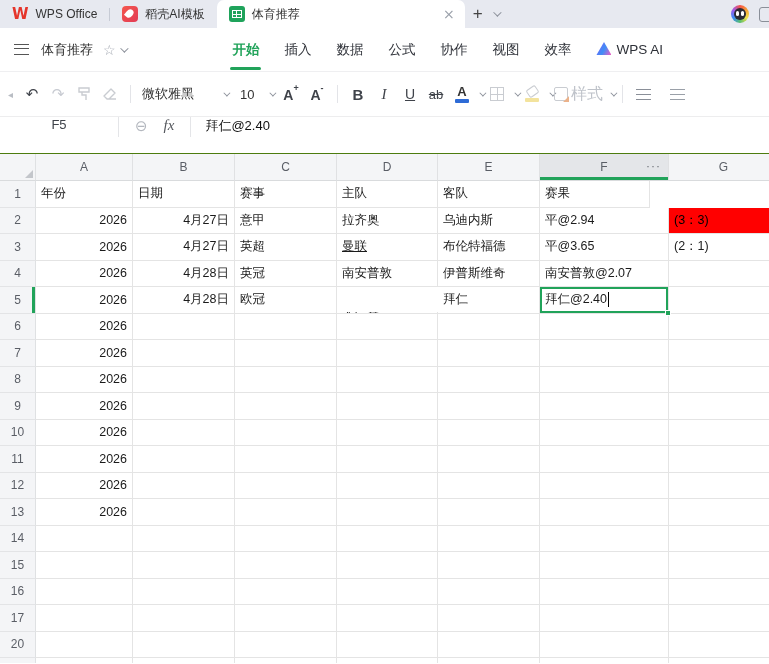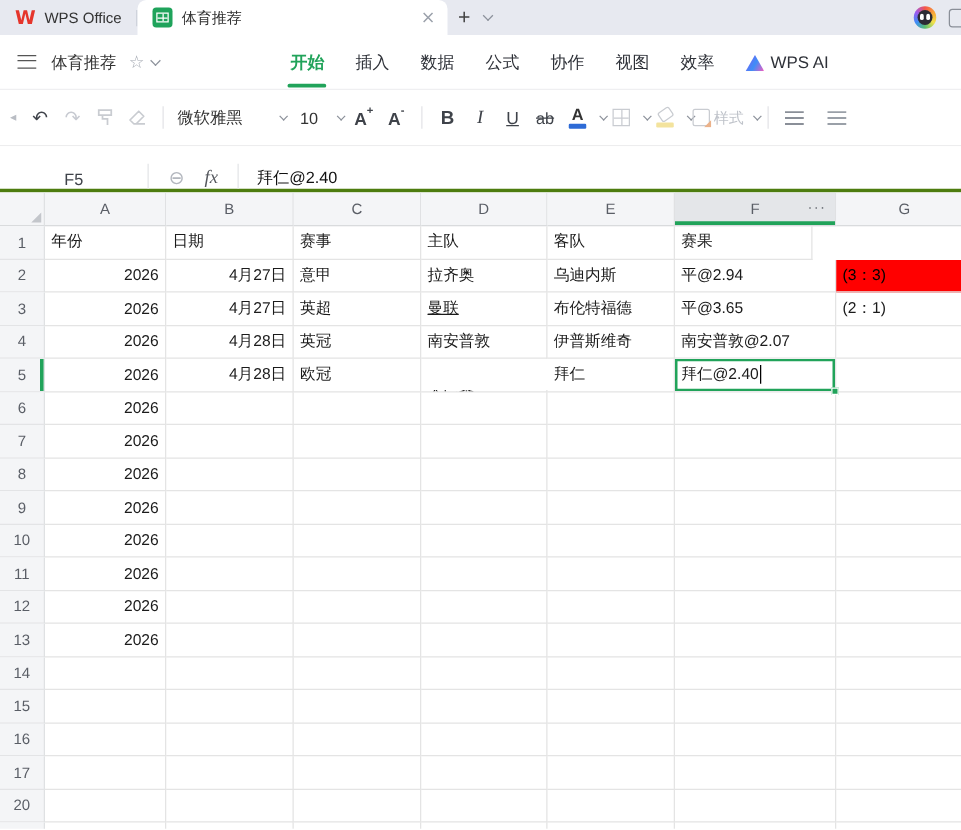--- a/index.html
+++ b/index.html
@@ -30,21 +30,21 @@
   .orb::after{content:"";position:absolute;width:3px;height:5px;border-radius:2px;background:#fff;top:6px;left:5px;box-shadow:5px 0 0 #fff}
   .edge-ico{width:15px;height:15px;border:1.5px solid #8A8F98;border-radius:3px;margin-right:-9px}
 
   
   .menubar{height:44px;display:flex;align-items:center;background:#fff;padding:0 14px;border-bottom:1px solid #EFEFF1}
   .hamburger{width:15px;height:11px;border-top:1.6px solid #555;border-bottom:1.6px solid #555;position:relative;margin-right:12px}
   .hamburger::after{content:"";position:absolute;left:0;right:0;top:3.2px;border-top:1.6px solid #555}
   .doc-title{font-size:13px;color:#333}
   .star{color:#A4A9B2;font-size:14px;margin:0 4px 0 10px}
   .ribbon{display:flex;align-items:center;gap:25px;margin-left:auto;margin-right:92px;font-size:13.5px;color:#2E3138}
-  .rtab{position:relative;white-space:nowrap;display:flex;align-items:flex-end;gap:5px}
+  .rtab{position:relative;white-space:nowrap;display:flex;align-items:flex-start;gap:5px}
   .rtab.active{color:#21A35A;font-weight:bold}
   .rtab.active::after{content:"";position:absolute;left:-2px;right:-2px;bottom:-11px;height:3px;border-radius:2px;background:#21A35A}
   .ai-logo{width:15px;height:13px;clip-path:polygon(50% 0,100% 100%,0 100%);
     background:linear-gradient(120deg,#7B5BF5 10%,#3E8EF7 55%,#F25CC1 100%)}
 
   
   .toolbar{height:45px;display:flex;align-items:center;background:#fff;padding:0 8px;border-bottom:1px solid #EDEDEE;color:#3F434A}
   .tbtn{display:flex;align-items:center;justify-content:center;min-width:26px;height:26px;font-size:15px;flex:0 0 auto}
   .dis{color:#C7CAD1}
   .tsep{width:1px;height:18px;background:#E3E4E8;margin:0 7px;flex:0 0 auto}
@@ -61,27 +61,27 @@
   .fontcolor .letter{font-size:13px;font-weight:bold;color:#333}
   .fontcolor .bar{width:14px;height:4px;border-radius:1px;margin-top:1px}
   .bordericon{width:14px;height:14px;border:1px solid #C9CCD1;position:relative}
   .bordericon::before{content:"";position:absolute;left:50%;top:0;bottom:0;border-left:1px solid #C9CCD1}
   .bordericon::after{content:"";position:absolute;top:50%;left:0;right:0;border-top:1px solid #C9CCD1}
   .bucket{display:flex;flex-direction:column;align-items:center;line-height:1}
   .bucket .pot{width:11px;height:9px;border:1.4px solid #C9CCD1;border-radius:2px;transform:rotate(-35deg);margin-bottom:1px}
   .bucket .bar{width:14px;height:4px;border-radius:1px;margin-top:1px}
   .styleicon{width:14px;height:14px;border:1px solid #C9CCD1;border-radius:2px;position:relative}
   .styleicon::after{content:"";position:absolute;right:-2px;bottom:-2px;width:6px;height:6px;background:#EBB28A;clip-path:polygon(0 100%,100% 0,100% 100%)}
-  .styles-label{font-size:12px;color:#BFC3CA;margin:0 3px}
+  .styles-label{font-size:16px;color:#BFC3CA;margin:0 3px}
   .alignlines{width:15px;height:11px;background:repeating-linear-gradient(#8A8F98 0 1.5px,transparent 1.5px 4.8px)}
   .alignlines.dis2{background:repeating-linear-gradient(#9aa0a8 0 1.5px,transparent 1.5px 4.8px)}
   .chev.tiny{width:5px;height:5px;margin-left:4px}
 
   
-  .fbar{height:37px;display:flex;align-items:flex-end;background:#fff;border-bottom:3px solid #4d7c0f}
+  .fbar{height:37px;display:flex;align-items:flex-start;background:#fff;border-bottom:1px solid #4d7c0f}
   .namebox{width:118px;text-align:center;font-size:13px;color:#3F434A}
   .fsep{width:1px;height:20px;background:#E4E5E8}
   .zoomout{color:#B3B7BE;font-size:15px;margin:0 0 0 16px}
   .fx{font-style:italic;font-family:"Liberation Serif",serif;font-size:15px;color:#55585E;margin:0 16px}
   .fvalue{font-size:13px;color:#111;margin-left:14px}
 
   
   .grid{position:relative;height:509px;overflow:hidden;font-size:12.5px;color:#1B1B1B;background:#fff}
   .hrow{display:flex;height:27px}
   .corner{width:36px;flex:0 0 auto;background:#F4F5F7;border-right:1px solid #DFE1E3;border-bottom:1px solid #D9DBDD;position:relative}
@@ -101,20 +101,24 @@
 </style>
 </head>
 <body>
 
 <div class="tabbar">
   <div class="tab">
     <span class="wps-logo icon">W</span>
     <span>WPS Office</span>
   </div>
   <div class="tab-sep"></div>
+  <div class="tab">
+    <span class="docer-logo"></span>
+    <span>稻壳AI模板</span>
+  </div>
   <div class="tab active">
     <span class="sheet-logo">
         <i></i>
       </span>
     <span>体育推荐</span>
     <span class="tab-close icon">×</span>
   </div>
   <div class="newtab">+</div>
   <span class="chev"></span>
   <div class="tabbar-right">

